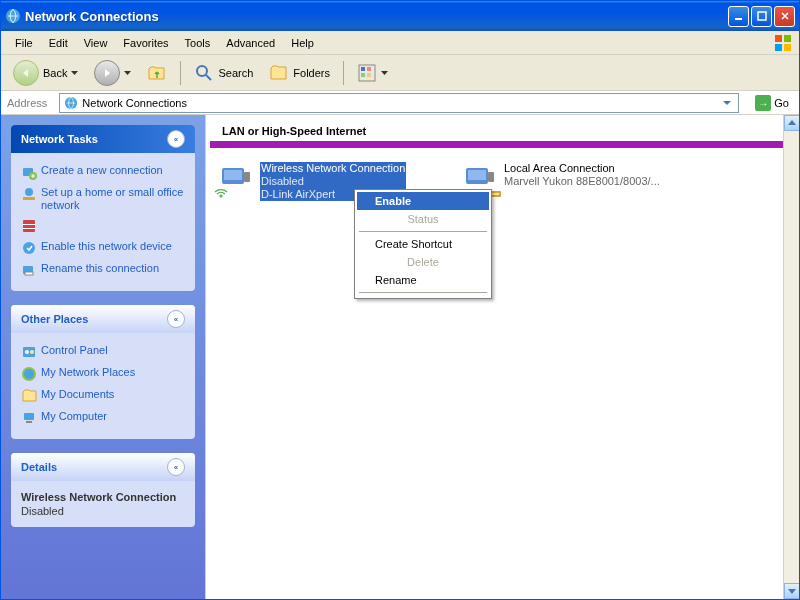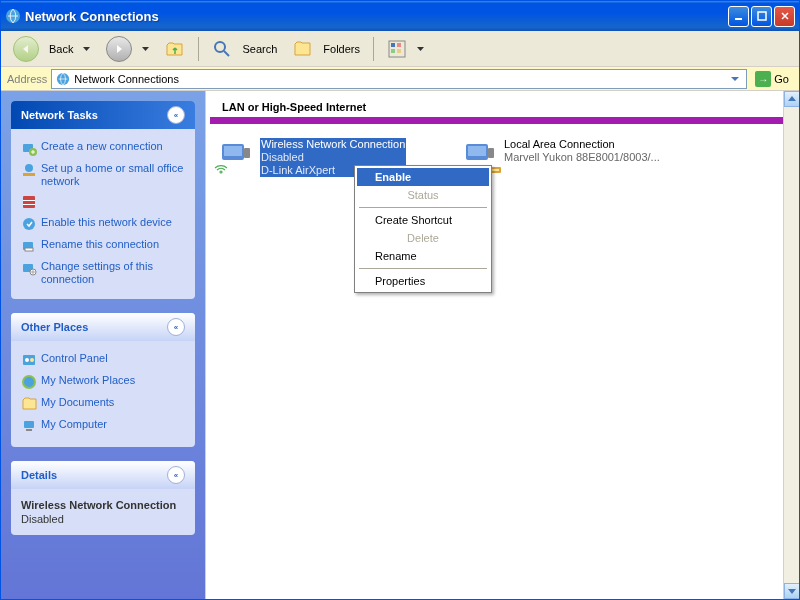--- a/index.html
+++ b/index.html
@@ -14,28 +14,28 @@
 .titlebar-btn { width: 21px; height: 21px; border-radius: 3px; border: 1px solid white; display: flex; align-items: center; justify-content: center; color: white; font-weight: bold; font-size: 11px; }
 .btn-min, .btn-max { background: linear-gradient(to bottom, #3c8cde, #0054e3); }
 .btn-close { background: linear-gradient(to bottom, #e45848, #c73a29); }
 
 .menubar { height: 24px; background: #ece9d8; display: flex; align-items: center; padding: 0 6px; border-bottom: 1px solid #d4d0c8; position: relative; }
 .menubar-item { padding: 2px 8px; cursor: default; }
 .menubar-flag { position: absolute; right: 4px; width: 24px; height: 20px; display: flex; align-items: center; justify-content: center; }
 .menubar-flag svg { width: 18px; height: 18px; }
 
 .toolbar { height: 36px; background: #ece9d8; display: flex; align-items: center; padding: 0 6px; border-bottom: 1px solid #d4d0c8; gap: 4px; }
-.tb-btn { display: flex; align-items: center; gap: 10px; padding: 3px 6px; border-radius: 3px; cursor: default; }
+.tb-btn { display: flex; align-items: center; gap: 4px; padding: 3px 6px; border-radius: 3px; cursor: default; }
 .tb-nav { width: 26px; height: 26px; border-radius: 50%; display: flex; align-items: center; justify-content: center; }
 .tb-back { background: linear-gradient(to bottom, #dff0c8, #8cc052); border: 1px solid #6da932; opacity: 0.6; }
 .tb-fwd { background: linear-gradient(to bottom, #e8e8e8, #b0b0b0); border: 1px solid #888; }
 .tb-sep { width: 1px; height: 24px; background: #aca899; margin: 0 3px; }
 .tb-dropdown-arrow { width: 7px; height: 4px; }
 
-.addressbar { height: 24px; background: #fef9c3; display: flex; align-items: center; padding: 2px 6px; border-bottom: 1px solid #d4d0c8; gap: 4px; }
+.addressbar { height: 24px; background: #ffffff; display: flex; align-items: center; padding: 2px 6px; border-bottom: 1px solid #d4d0c8; gap: 12px; }
 .addr-label { color: #808080; }
 .addr-input { flex: 1; background: white; border: 1px solid #7f9db9; height: 20px; display: flex; align-items: center; padding: 0 4px; gap: 4px; }
 .addr-go { display: flex; align-items: center; gap: 3px; padding: 1px 4px; }
 .addr-go-icon { width: 16px; height: 16px; background: #4caf50; border-radius: 2px; display: flex; align-items: center; justify-content: center; color: white; font-size: 10px; font-weight: bold; }
 
 .content { flex: 1; display: flex; overflow: hidden; }
 
 .sidebar { width: 204px; background: linear-gradient(to bottom, #7ba2e7, #6375d6); padding: 10px; overflow-y: auto; }
 .panel { background: #d6dff7; border-radius: 4px; margin-bottom: 14px; overflow: hidden; }
 .panel-header { background: linear-gradient(to bottom, #ffffff, #c6d3f7); padding: 5px 10px; display: flex; justify-content: space-between; align-items: center; font-weight: bold; color: #215dc6; cursor: default; font-size: 11px; }
@@ -99,20 +99,37 @@
           </svg>
         </div>
       <div class="titlebar-btn btn-close">
           <svg width="10" height="10">
             <path d="M2 2l6 6M8 2l-6 6" stroke="white" stroke-width="1.5"></path>
           </svg>
         </div>
     </div>
   </div>
 
+  <div class="menubar">
+    <span class="menubar-item">File</span>
+    <span class="menubar-item">Edit</span>
+    <span class="menubar-item">View</span>
+    <span class="menubar-item">Favorites</span>
+    <span class="menubar-item">Tools</span>
+    <span class="menubar-item">Advanced</span>
+    <span class="menubar-item">Help</span>
+    <span class="menubar-flag">
+      <svg viewBox="0 0 18 18">
+          <rect x="1" y="1" width="7" height="7" fill="#f65314"></rect>
+          <rect x="10" y="1" width="7" height="7" fill="#7cbb00"></rect>
+          <rect x="1" y="10" width="7" height="7" fill="#00a1f1"></rect>
+          <rect x="10" y="10" width="7" height="7" fill="#ffbb00"></rect>
+        </svg>
+    </span>
+  </div>
 
   <div class="toolbar">
     <div class="tb-btn">
       <div class="tb-nav tb-back">
           <svg width="12" height="12">
             <path d="M8 2L3 6l5 4z" fill="white"></path>
           </svg>
         </div>
       <span>Back</span>
       <svg class="tb-dropdown-arrow">
@@ -242,30 +259,20 @@
               <span class="panel-link-text">Enable this network device</span>
             </div>
           <div class="panel-link">
               <span class="panel-link-icon">
                 <svg width="16" height="16">
                   <rect x="2" y="4" width="10" height="8" fill="#4aa3df" rx="1"></rect>
                   <rect x="4" y="10" width="8" height="3" fill="#fff" stroke="#888"></rect>
                 </svg>
               </span>
               <span class="panel-link-text">Rename this connection</span>
-            </div>
-          <div class="panel-link">
-              <span class="panel-link-icon">
-                <svg width="16" height="16">
-                  <rect x="2" y="4" width="10" height="8" fill="#4aa3df" rx="1"></rect>
-                  <circle cx="12" cy="12" r="3" fill="#fff" stroke="#888"></circle>
-                  <path d="M12 10v4M10 12h4" stroke="#888" stroke-width=".7"></path>
-                </svg>
-              </span>
-              <span class="panel-link-text">Change settings of this connection</span>
             </div>
         </div>
       </div>
 
       <div class="panel">
         <div class="panel-header">
           <span>Other Places</span>
           <span class="panel-toggle">«</span>
         </div>
         <div class="panel-body">
@@ -368,21 +375,20 @@
       </div>
 
       <div class="context-menu">
         <div class="ctx-item highlight">Enable</div>
         <div class="ctx-item disabled">Status</div>
         <div class="ctx-sep"></div>
         <div class="ctx-item">Create Shortcut</div>
         <div class="ctx-item disabled">Delete</div>
         <div class="ctx-item">Rename</div>
         <div class="ctx-sep"></div>
-        <div class="ctx-item">Properties</div>
       </div>
 
       <div class="scrollbar-v">
         <div class="scroll-arrow up">
             <svg width="8" height="6">
               <path d="M4 0L0 5h8z" fill="#4676b8"></path>
             </svg>
           </div>
         <div class="scroll-arrow down">
             <svg width="8" height="6">

